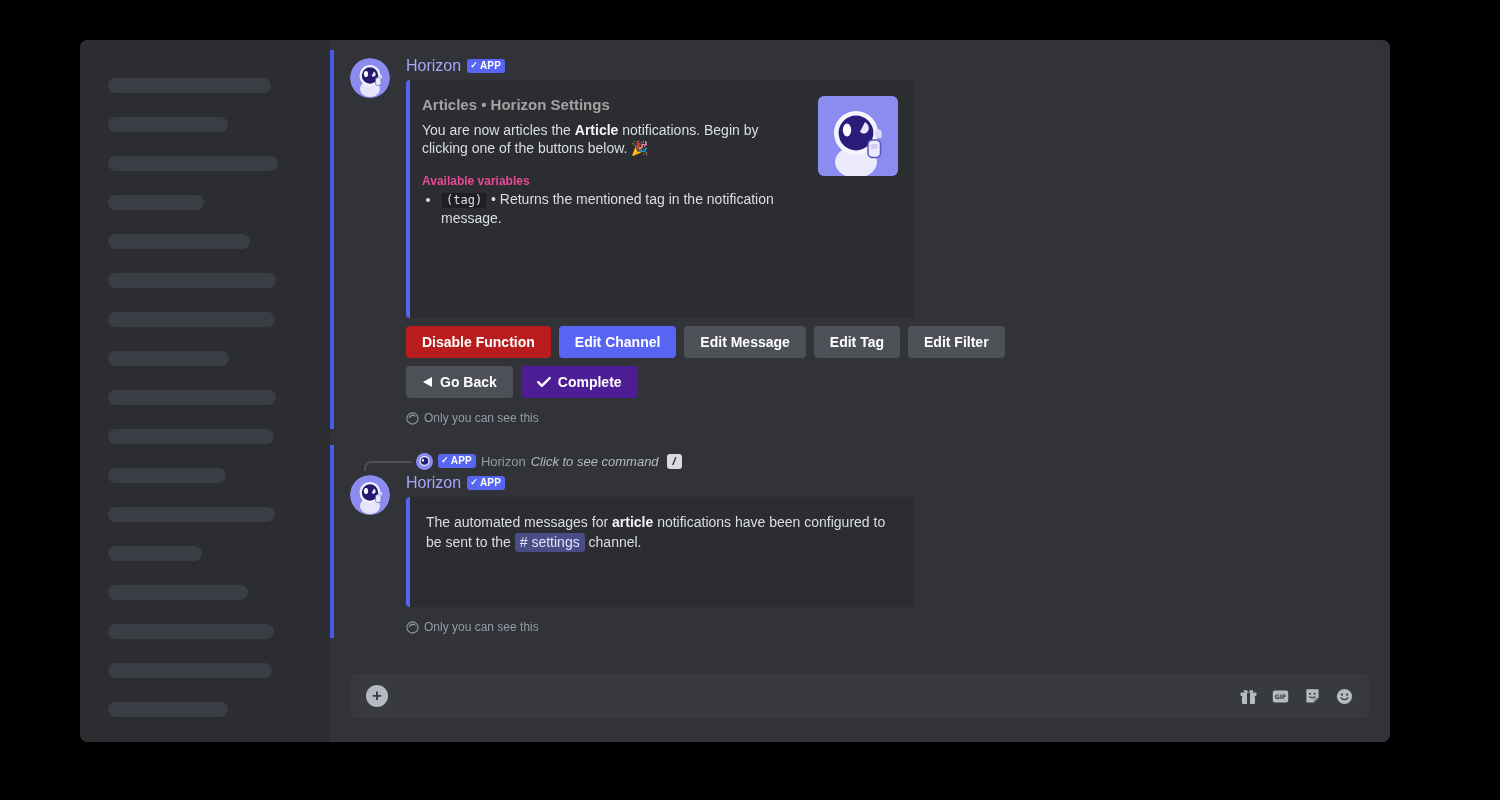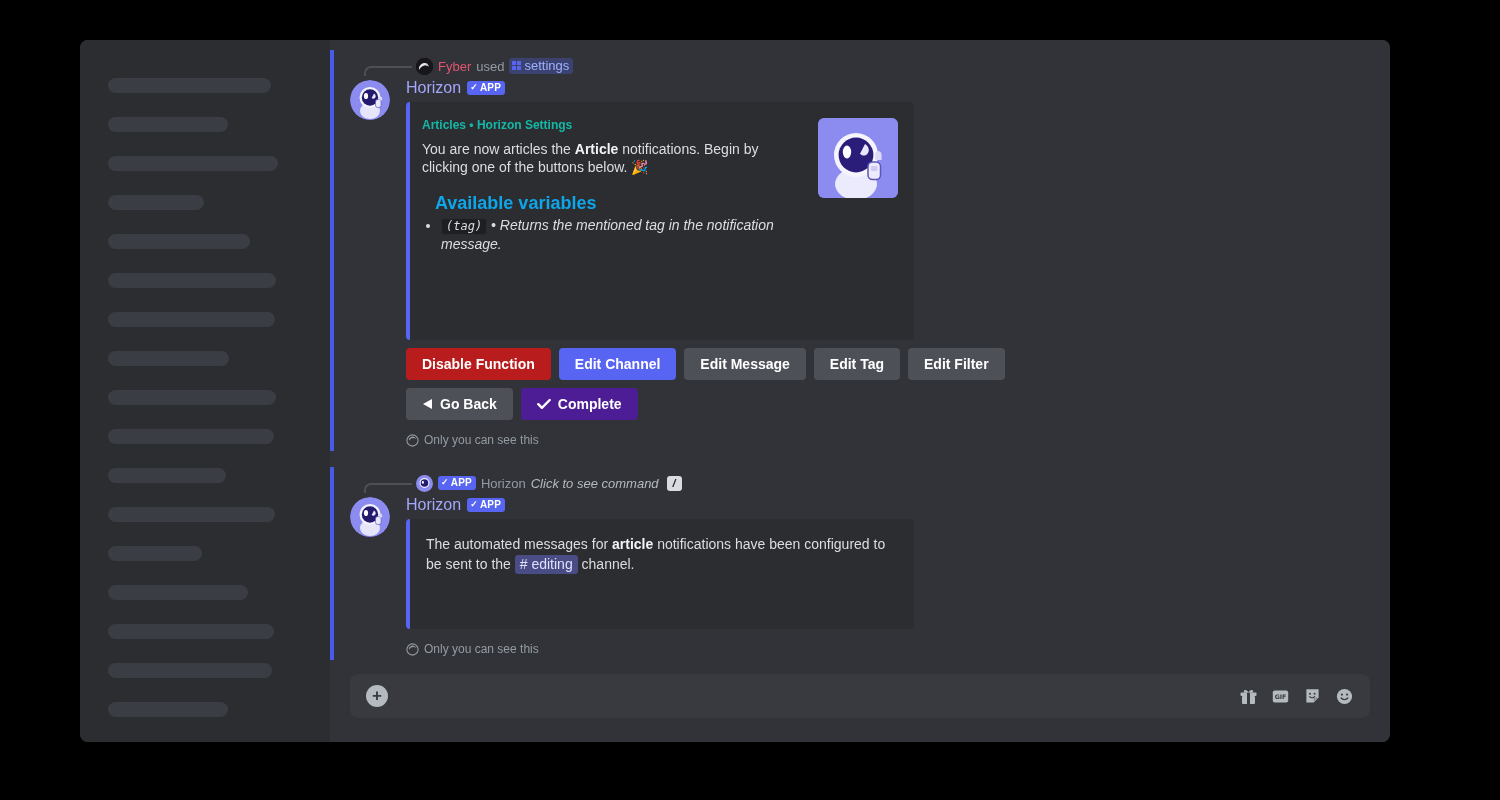--- a/index.html
+++ b/index.html
@@ -200,47 +200,46 @@
     border-radius: 4px;
     max-width: 508px;
     padding: 16px 16px 16px 12px;
     box-sizing: border-box;
     display: flex;
     position: relative;
   }
   .embed.tall { min-height: 238px; }
   .embed-text { flex: 1 1 auto; min-width: 0; }
   .embed-title {
-    color: #14b8a6;
-    font-size: 12px;
+    color: #a3a3a3;
+    font-size: 15px;
     font-weight: 700;
     margin: 0 0 8px 0;
   }
   .embed-desc {
     color: #dbdee1;
     font-size: 14px;
     line-height: 1.32;
     margin: 0;
     max-width: 372px;
   }
   .embed-desc b { color: #f2f3f5; font-weight: 700; }
   .field-name {
-    color: #0ea5e9;
-    font-size: 18px;
+    color: #ec4899;
+    font-size: 12px;
     font-weight: 700;
-    margin: 16px 0 2px 13px;
+    margin: 16px 0 2px 0;
   }
   .field-list {
     margin: 0;
     padding-left: 19px;
     color: #dbdee1;
     font-size: 14px;
     line-height: 1.32;
     max-width: 360px;
-    font-style: italic;
   }
   .code-pill {
     background: #1e1f22;
     border: 1px solid #2a2c2f;
     border-radius: 4px;
     padding: 0px 4px 1px;
     font-family: "DejaVu Sans Mono", monospace;
     font-size: 12px;
     color: #dbdee1;
   }
@@ -405,43 +404,20 @@
         <div class="skeleton" style="width: 164px;"></div>
         <div class="skeleton" style="width: 120px;"></div>
       </div>
   </div>
 
   <div class="chat">
     <div class="messages">
 
       <div class="msg-group ephemeral">
 
-        <div class="reply-bar">
-          <div class="reply-spine"></div>
-          <div class="reply-content">
-            <span class="mini-avatar user">
-              <svg width="17" height="17" viewBox="0 0 17 17">
-                <circle cx="8.5" cy="8.5" r="8.5" fill="#17171b"></circle>
-                <path d="M3 12c1.4-2.6 3.2-4.2 5.6-4.6 1.5-.2 3 .3 4.3 1.3-.6-2-2-3.3-3.8-3.6C6.6 4.7 4.2 6.6 3 9.4z" fill="#e8e8ee"></path>
-                <circle cx="10.6" cy="6.6" r="1.1" fill="#cfcfd8"></circle>
-              </svg>
-            </span>
-            <span class="user-name-red">Fyber</span>
-            <span class="muted">used</span>
-            <span class="cmd-pill">
-              <span class="cmd-grid">
-                  <i></i>
-                  <i></i>
-                  <i></i>
-                  <i></i>
-                </span>
-              <span>settings</span>
-            </span>
-          </div>
-        </div>
 
         <div class="msg-body">
           <div class="avatar">
             <svg width="40" height="40" viewBox="0 0 40 40">
               <circle cx="20" cy="20" r="20" fill="#8b8bf0"></circle>
               <ellipse cx="20" cy="31" rx="10" ry="8" fill="#e6e6fb"></ellipse>
               <circle cx="20" cy="17.5" r="10.5" fill="#f2f2fc"></circle>
               <circle cx="20" cy="17.5" r="8.2" fill="#231a6e"></circle>
               <ellipse cx="16" cy="16" rx="2.1" ry="3.1" fill="#ffffff"></ellipse>
               <path d="M24 13.5c1.8 1.2 2.3 3.3 1 4.6-1 1-2.5.9-3.4-.1z" fill="#e4e4fb"></path>
@@ -565,21 +541,21 @@
           <div class="msg-main">
             <div class="author-row">
               <span class="author-name">Horizon</span>
               <span class="app-badge">
                 <span class="check-glyph">✓</span>
                   <span>APP</span>
               </span>
             </div>
 
             <div class="embed2">
-              <p class="embed2-desc"><span>The automated messages for </span><b>article</b><span> notifications have been configured to be sent to the </span><span class="chan-pill"><span>#</span> <span>editing</span></span><span> channel.</span></p>
+              <p class="embed2-desc"><span>The automated messages for </span><b>article</b><span> notifications have been configured to be sent to the </span><span class="chan-pill"><span>#</span> <span>settings</span></span><span> channel.</span></p>
             </div>
 
             <div class="ephemeral-note">
               <span>
                 <svg width="13" height="13" viewBox="0 0 13 13">
                   <circle cx="6.5" cy="6.5" r="5.6" fill="none" stroke="#949ba4" stroke-width="1.1"></circle>
                   <path d="M3.2 6.6c1.1-1.7 2.3-2.6 3.8-2.7 1.1 0 2.1.4 3 1.2-.5-1.6-1.7-2.6-3.1-2.7-1.9-.1-3.4 1.3-4.1 3z" fill="#949ba4"></path>
                 </svg>
               </span>
               <span>Only you can see this</span>

